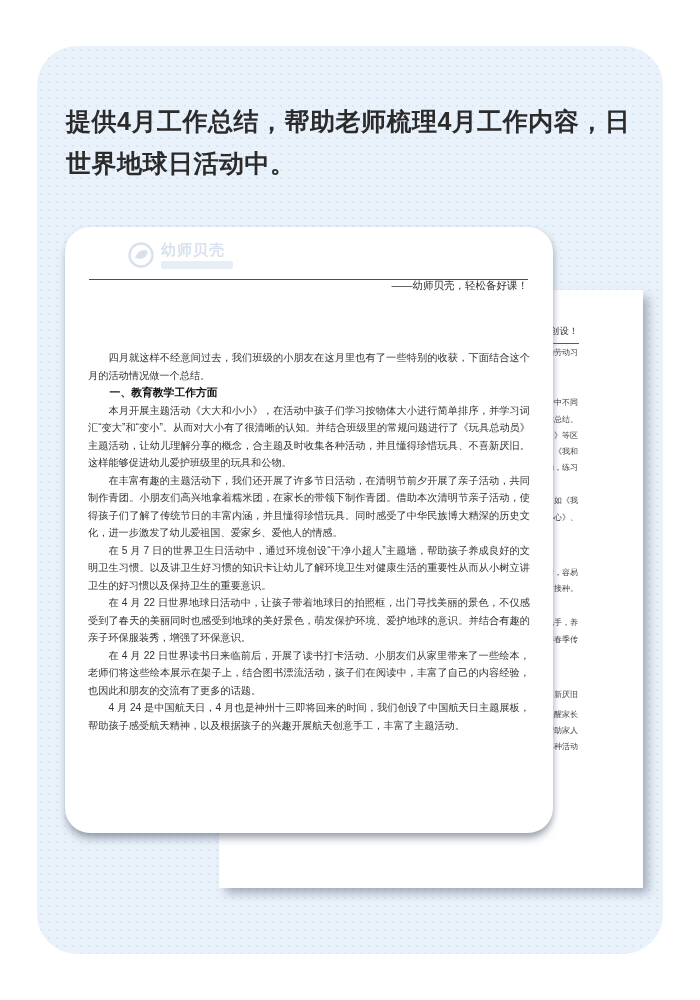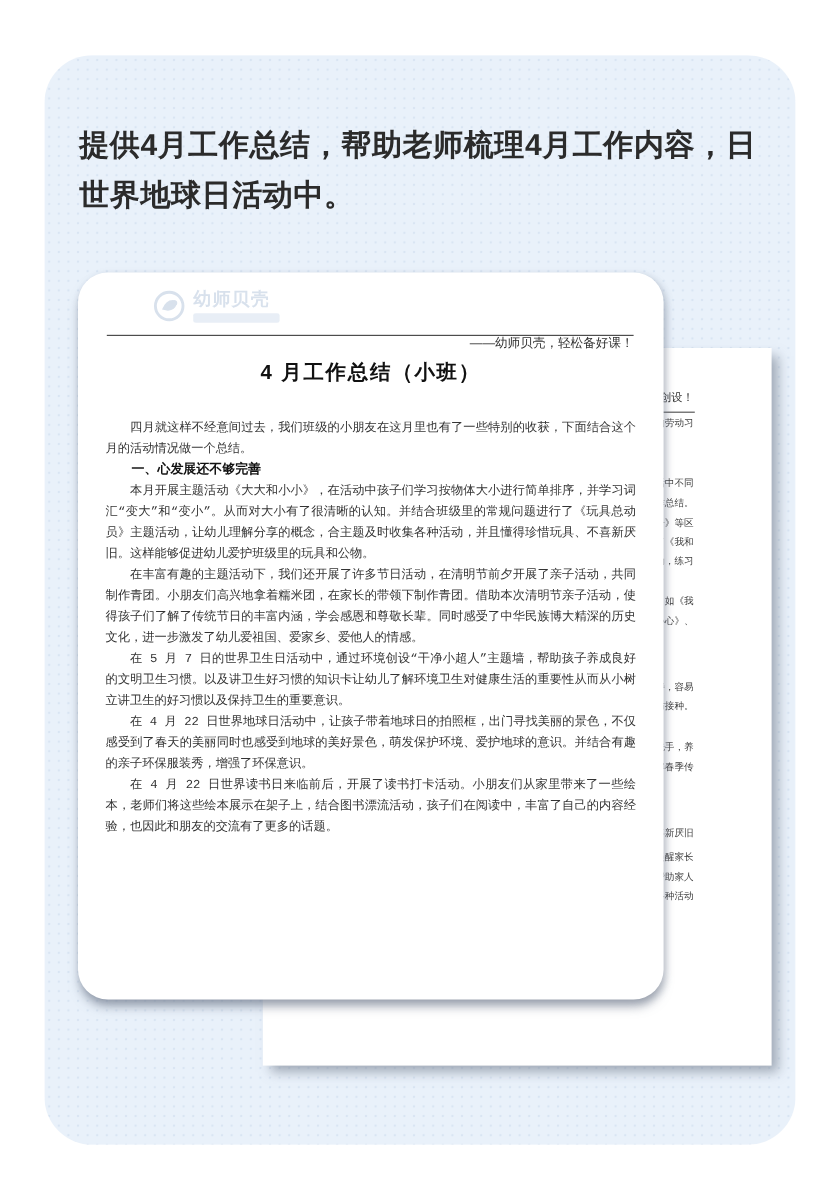--- a/index.html
+++ b/index.html
@@ -41,21 +41,21 @@
     border-radius:25px;
   }
   .logo { position:absolute; left:62px; top:14px; display:flex; align-items:center; gap:6px; opacity:.55; }
   .logo-text { font-size:15px; font-weight:700; color:#b9c9de; letter-spacing:1px; line-height:16px; }
   .logo-sub { margin-top:3px; width:72px; height:8px; border-radius:2px; background:#d6e1ef; }
   .slogan { position:absolute; right:25px; top:24px; font-size:10.5px; color:#2f2f2f;margin-top:28px; }
   .doc-hr { position:absolute; left:24px; right:25px; top:52px; border-top:1.5px solid #4d4d4d; }
   .doc-title { position:absolute; top:72px; left:0; width:100%; text-align:center;
     font-size:17px; font-weight:700; color:#111; letter-spacing:1.5px; }
   .doc-body { position:absolute; left:23px; right:23px; top:122px;
-    font-size:10.2px; line-height:17.5px; color:#333; text-align:justify;font-family:Liberation Mono, monospace; }
+    font-size:10.2px; line-height:17.5px; color:#333; text-align:justify; }
   .doc-body p { text-indent:2em; }
   .doc-body h3 { font-size:10.8px; font-weight:700; color:#111; text-indent:2em; }
 </style>
 </head>
 <body>
 
 <div class="screen">
 
   <div class="promo-card"></div>
 
@@ -92,26 +92,26 @@
       </svg>
       <div>
         <div class="logo-text">幼师贝壳</div>
         <div class="logo-sub"></div>
       </div>
     </div>
 
     <div class="slogan">——幼师贝壳，轻松备好课！</div>
     <div class="doc-hr"></div>
 
-    <div class="doc-title">4 月工作总结（小班）</div>
 
     <div class="doc-body">
       <p>四月就这样不经意间过去，我们班级的小朋友在这月里也有了一些特别的收获，下面结合这个月的活动情况做一个总结。</p>
-      <h3>一、心发展还不够完善</h3>
+      <h3>一、教育教学工作方面</h3>
       <p>本月开展主题活动《大大和小小》，在活动中孩子们学习按物体大小进行简单排序，并学习词汇“变大”和“变小”。从而对大小有了很清晰的认知。并结合班级里的常规问题进行了《玩具总动员》主题活动，让幼儿理解分享的概念，合主题及时收集各种活动，并且懂得珍惜玩具、不喜新厌旧。这样能够促进幼儿爱护班级里的玩具和公物。</p>
-      <p>在丰富有趣的主题活动下，我们还开展了许多节日活动，在清明节前夕开展了亲子活动，共同制作青团。小朋友们高兴地拿着糯米团，在家长的带领下制作青团。借助本次清明节亲子活动，使得孩子们了解了传统节日的丰富内涵，学会感恩和尊敬长辈。同时感受了中华民族博大精深的历史文化，进一步激发了幼儿爱祖国、爱家乡、爱他人的情感。</p>
+      <p>在丰富有趣的主题活动下，我们还开展了许多节日活动，在清明节前夕开展了亲子活动，共同制作青团。小朋友们高兴地拿着糯米团，在家长的带领下制作青团。借助本次清明节亲子活动，使得孩子们了解了传统节日的丰富内涵，并且懂得珍惜玩具。同时感受了中华民族博大精深的历史文化，进一步激发了幼儿爱祖国、爱家乡、爱他人的情感。</p>
       <p>在 5 月 7 日的世界卫生日活动中，通过环境创设“干净小超人”主题墙，帮助孩子养成良好的文明卫生习惯。以及讲卫生好习惯的知识卡让幼儿了解环境卫生对健康生活的重要性从而从小树立讲卫生的好习惯以及保持卫生的重要意识。</p>
       <p>在 4 月 22 日世界地球日活动中，让孩子带着地球日的拍照框，出门寻找美丽的景色，不仅感受到了春天的美丽同时也感受到地球的美好景色，萌发保护环境、爱护地球的意识。并结合有趣的亲子环保服装秀，增强了环保意识。</p>
       <p>在 4 月 22 日世界读书日来临前后，开展了读书打卡活动。小朋友们从家里带来了一些绘本，老师们将这些绘本展示在架子上，结合图书漂流活动，孩子们在阅读中，丰富了自己的内容经验，也因此和朋友的交流有了更多的话题。</p>
+      <p>4 月 24 是中国航天日，4 月也是神州十三即将回来的时间，我们创设了中国航天日主题展板，帮助孩子感受航天精神，以及根据孩子的兴趣开展航天创意手工，丰富了主题活动。</p>
     </div>
   </div>
 
 </div>
 
 </body></html>

